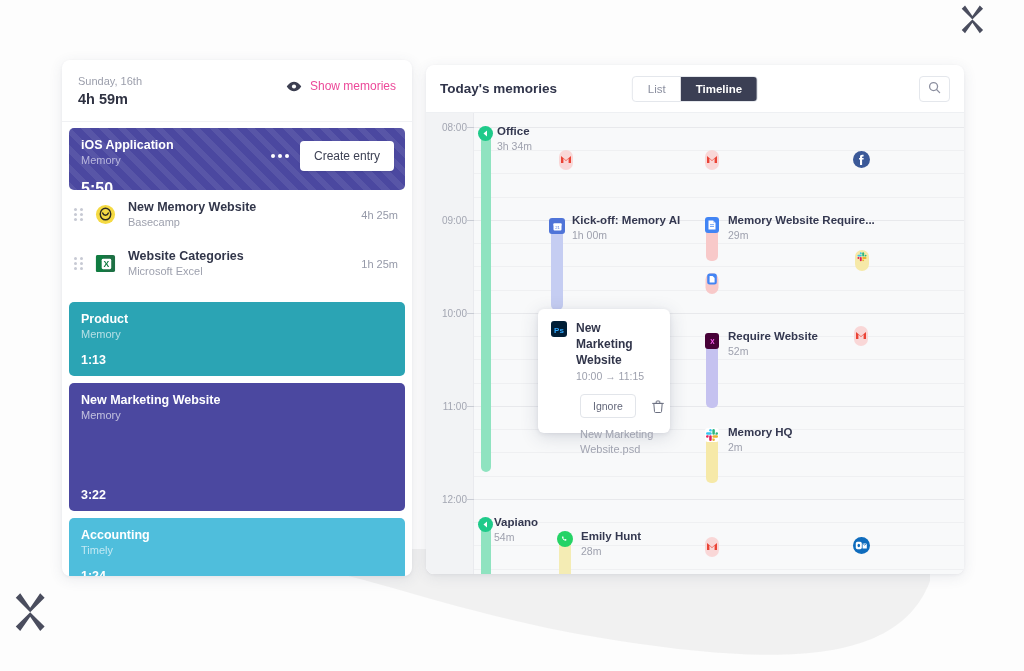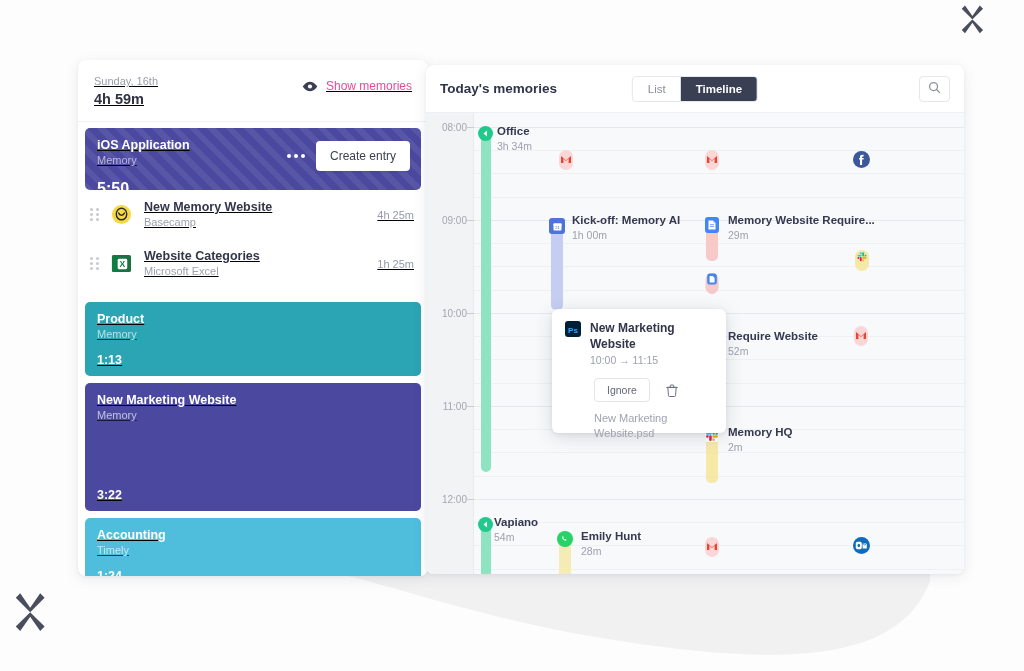--- a/index.html
+++ b/index.html
@@ -18,25 +18,24 @@
   }
   .bg-blob svg { display: block; }
 
   
   .logo-x { position: absolute; pointer-events: none; }
   .logo-x.tr { right: 34px; top: 3px; }
   .logo-x.bl { left: 8px; bottom: 31px; }
 
   
   .left-panel {
-    position: absolute; left: 78px; top: 60px; width: 350px; height: 516px;
+    position: absolute; left: 62px; top: 60px; width: 350px; height: 516px;
     background: #ffffff; border-radius: 8px;
     box-shadow: 0 3px 14px rgba(60,70,100,.10), 0 1px 3px rgba(60,70,100,.06);
     overflow: hidden;
-    text-decoration: underline;
   }
   .lp-header {
     display: flex; align-items: flex-start; justify-content: space-between;
     padding: 14px 16px 12px 16px;
     border-bottom: 1px solid #f0f1f4;
   }
   .lp-date { font-size: 11px; color: #9b9eab; line-height: 15px; }
   .lp-total { font-size: 14.5px; font-weight: bold; color: #2f3242; line-height: 19px; margin-top: 1px; }
   .lp-showmem { display: flex; align-items: center; gap: 8px; padding-top: 5px; cursor: pointer; }
   .lp-showmem .label { font-size: 12px; color: #ec4899; }
@@ -473,21 +472,21 @@
       <div class="tl-icon" style="left:427px; top:424px;">
         <svg width="17" height="17" viewBox="0 0 17 17">
           <circle cx="8.5" cy="8.5" r="8.5" fill="#0f6cbd"></circle>
           <rect x="2.8" y="4.8" width="6" height="7.4" rx="1.6" fill="#ffffff"></rect>
           <ellipse cx="5.8" cy="8.5" rx="1.3" ry="1.8" fill="#0f6cbd"></ellipse>
           <path d="M9.6 6.4h4.2v5.2H9.6z" fill="#ffffff"></path>
           <path d="M9.6 6.4l2.1 1.7 2.1-1.7" fill="none" stroke="#0f6cbd" stroke-width="0.8"></path>
         </svg>
       </div>
 
-      <div class="popup" style="left:126px; top:196px; width:174px; height:124px;">
+      <div class="popup" style="left:112px; top:196px; width:132px; height:124px;">
         <div class="popup-head">
           <span style="flex:none;margin-top:1px;">
             <svg width="16" height="16" viewBox="0 0 16 16">
               <rect x="0" y="0" width="16" height="16" rx="3" fill="#001e36"></rect>
               <text x="8" y="11.5" font-size="8" font-weight="bold" fill="#31a8ff" text-anchor="middle" font-family="Liberation Sans, sans-serif">Ps</text>
             </svg>
           </span>
           <span>
             <span class="popup-title" style="display:block">New Marketing Website</span>
             <span class="popup-time" style="display:block">10:00 → 11:15</span>

